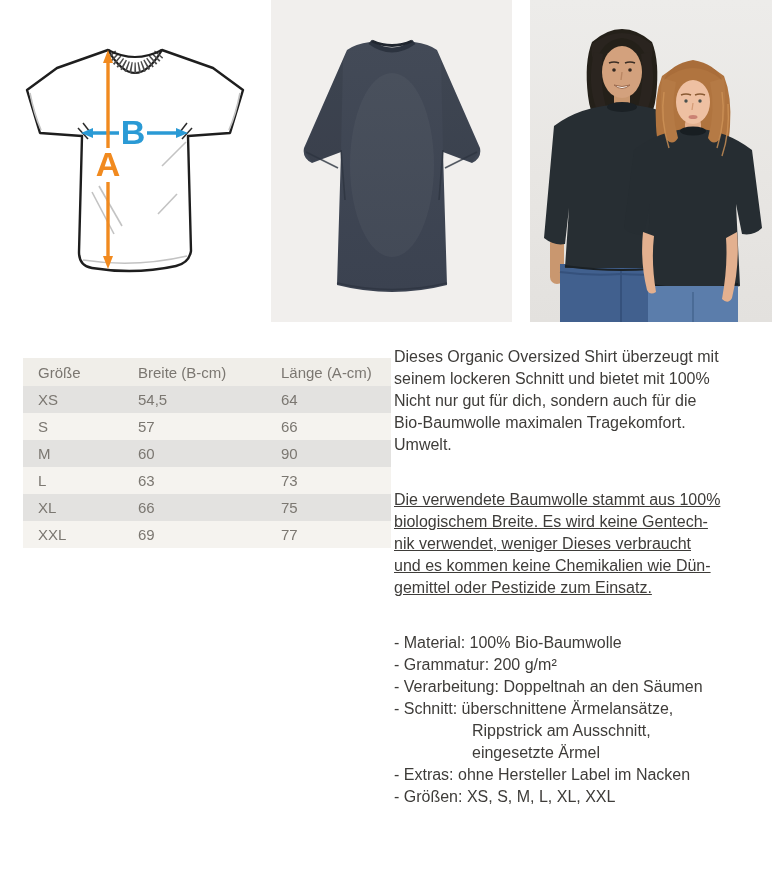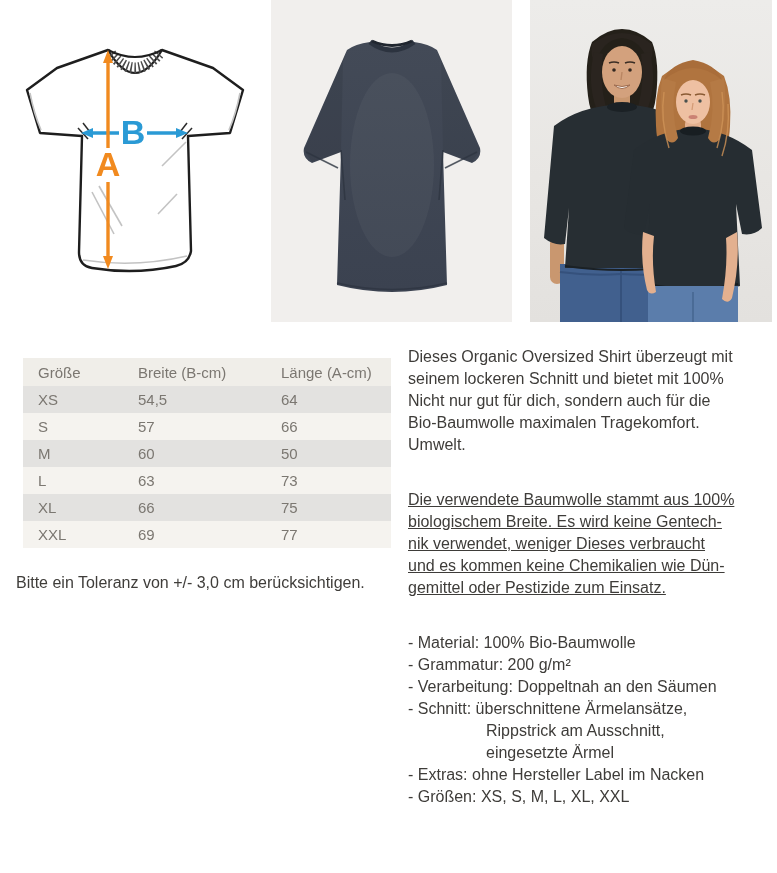--- a/index.html
+++ b/index.html
@@ -19,21 +19,21 @@
   col.c1{width:100px;}col.c2{width:135px;}col.c3{width:133px;}
   table.size-table th:nth-child(1),table.size-table td:nth-child(1){padding-left:15px;}
   table.size-table th:nth-child(2),table.size-table td:nth-child(2){padding-left:15px;}
   table.size-table th:nth-child(3),table.size-table td:nth-child(3){padding-left:23px;}
   thead tr{background:#f0eee9;}
   tbody tr:nth-child(odd){background:#e3e2e0;}
   tbody tr:nth-child(even){background:#f5f3ef;}
 
   .tolerance{position:absolute;left:16px;top:574px;font-size:16px;color:#3f3d3a;}
 
-  .description{position:absolute;left:408px;top:346px;width:366px;font-size:16px;color:#3e3c39;}
+  .description{position:absolute;left:394px;top:346px;width:366px;font-size:16px;color:#3e3c39;}
   .dline{line-height:22px;white-space:nowrap;}
   .para2{margin-top:33px;text-decoration:underline;}
   .specs{margin-top:33px;}
   .cont{padding-left:78px;}
 </style>
 </head>
 <body>
 
 <div class="page">
 
@@ -196,41 +196,40 @@
         <td>64</td>
       </tr>
       <tr>
         <td>S</td>
         <td>57</td>
         <td>66</td>
       </tr>
       <tr>
         <td>M</td>
         <td>60</td>
-        <td>50</td>
+        <td>90</td>
       </tr>
       <tr>
         <td>L</td>
         <td>63</td>
         <td>73</td>
       </tr>
       <tr>
         <td>XL</td>
         <td>66</td>
         <td>75</td>
       </tr>
       <tr>
         <td>XXL</td>
         <td>69</td>
         <td>77</td>
       </tr>
     </tbody>
   </table>
 
-  <div class="tolerance">Bitte ein Toleranz von +/- 3,0 cm berücksichtigen.</div>
 
   <div class="description">
     <div class="para1">
       <div class="dline">Dieses Organic Oversized Shirt überzeugt mit</div>
       <div class="dline">seinem lockeren Schnitt und bietet mit 100%</div>
       <div class="dline">Nicht nur gut für dich, sondern auch für die</div>
       <div class="dline">Bio-Baumwolle maximalen Tragekomfort.</div>
       <div class="dline">Umwelt.</div>
     </div>
     <div class="para2">

